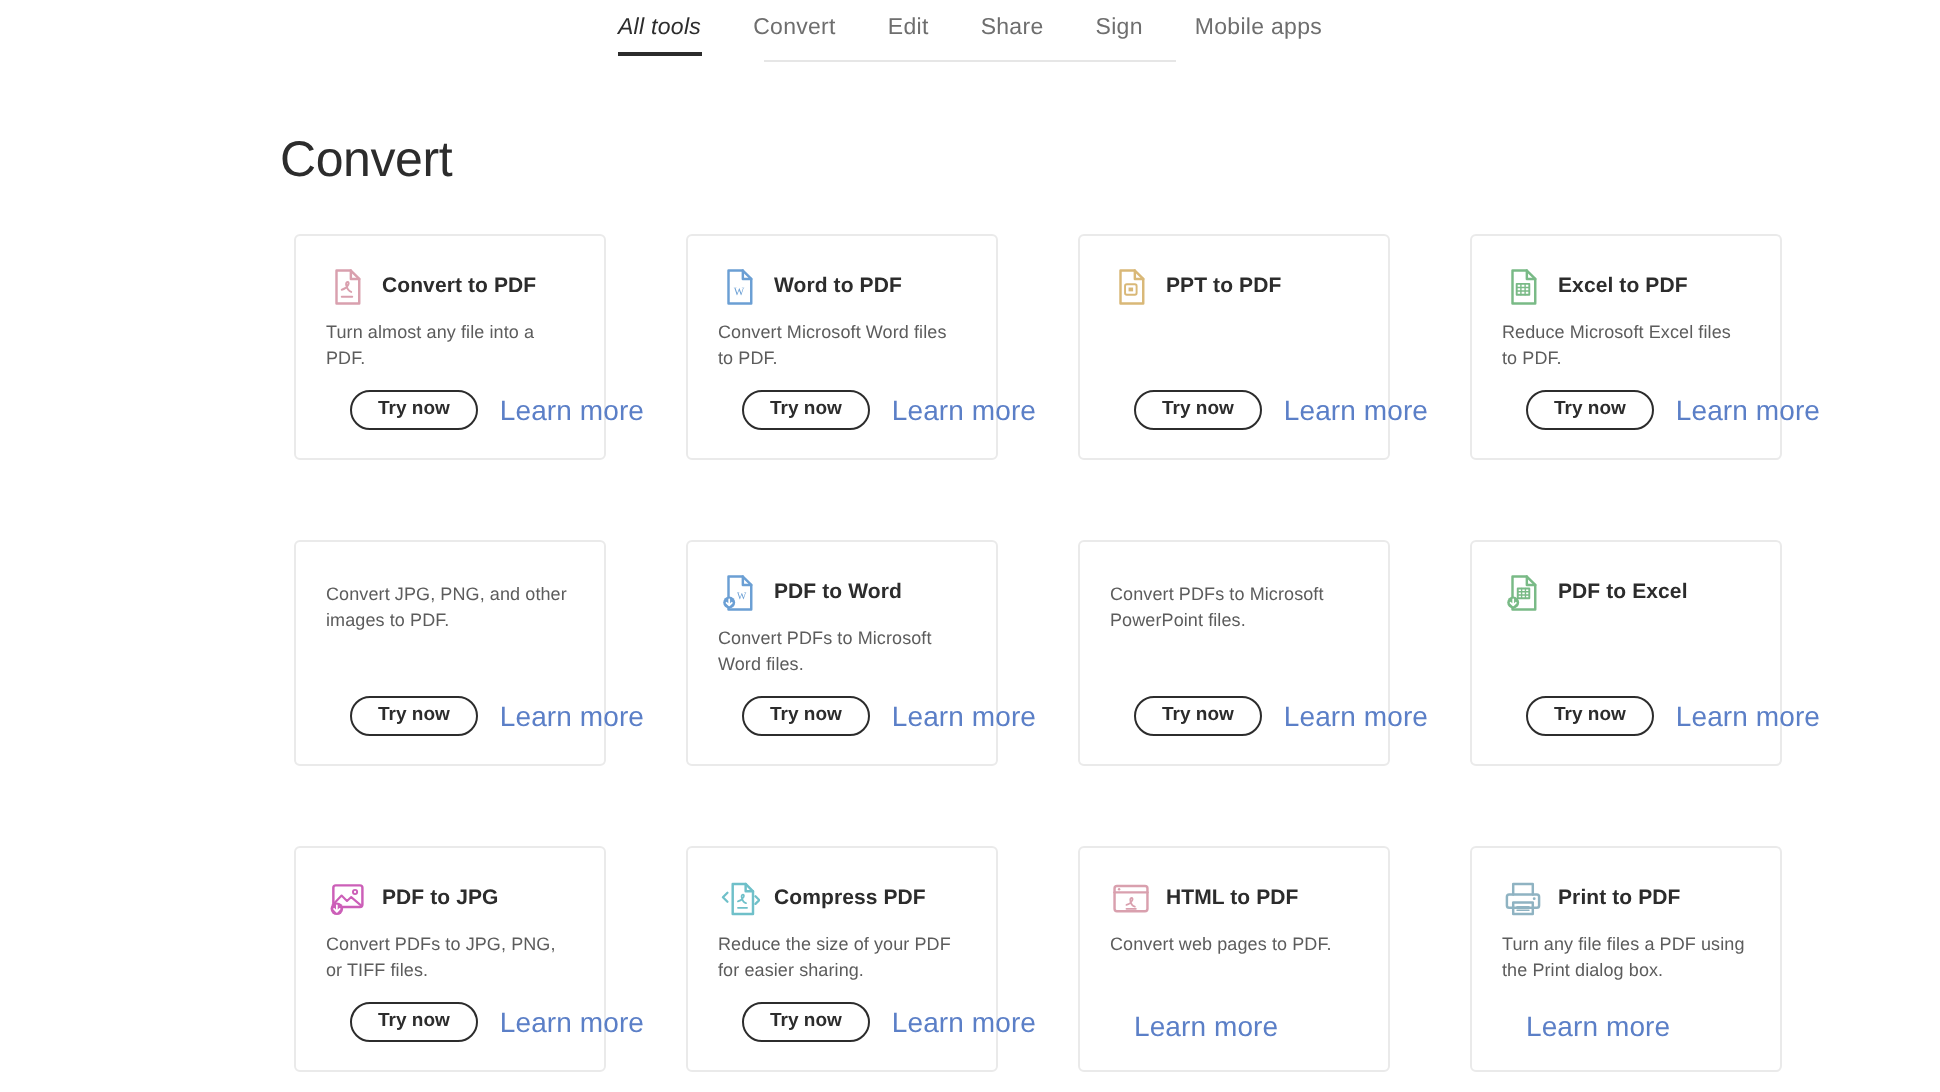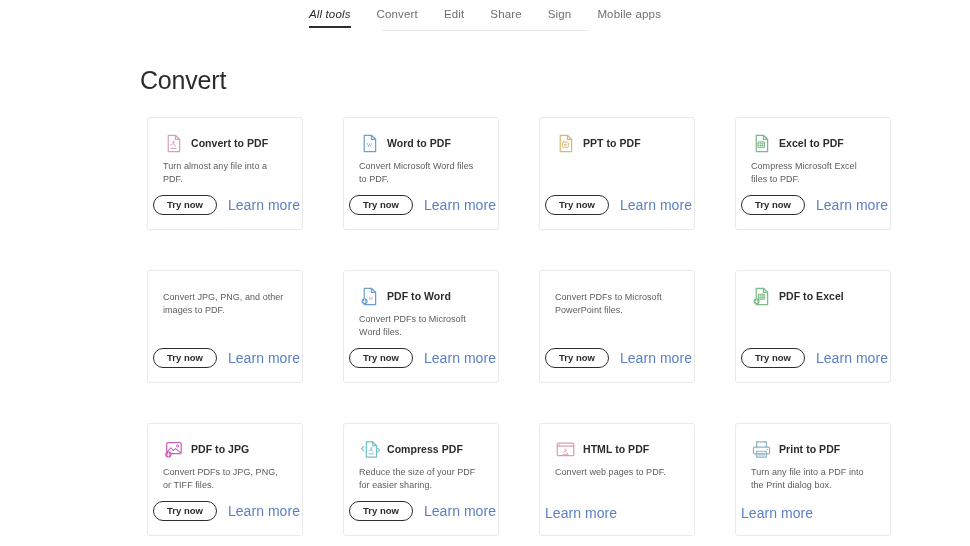--- a/index.html
+++ b/index.html
@@ -103,21 +103,21 @@
   }
   .card-desc {
     margin-top: 6px;
     font-size: 9px;
     line-height: 1.45;
     color: #5c5c5c;
     letter-spacing: .05px;
   }
   .card-actions {
     position: absolute;
-    left: 5px;
+    left: 27px;
     bottom: 14px;
     display: flex;
     align-items: center;
     gap: 11px;
   }
   .try-btn {
     border: 1.3px solid #2c2c2c;
     border-radius: 13px;
     background: transparent;
     color: #2c2c2c;
@@ -205,21 +205,21 @@
     <div class="card">
       <div class="card-head">
         <span class="card-icon"><svg viewBox="0 0 24 24" width="21" height="21" fill="none" stroke="#79ba86" stroke-width="1.4" stroke-linecap="round" stroke-linejoin="round">
             <path d="M6 2.6h8.2L19 7.4V21.4H6z"></path>
             <path d="M14.2 2.6v4.8H19"></path>
             <rect x="8.4" y="10.2" width="7.2" height="6.2" stroke-width="1.1"></rect>
             <path d="M8.4 12.3h7.2M8.4 14.3h7.2M10.8 10.2v6.2M13.2 10.2v6.2" stroke-width=".8"></path>
           </svg></span>
         <div class="card-title">Excel to PDF</div>
       </div>
-      <div class="card-desc">Compress Microsoft Excel files to PDF.</div>
+      <div class="card-desc">Reduce Microsoft Excel files to PDF.</div>
       <div class="card-actions">
         <button class="try-btn">Try now</button>
         <a class="learn-link">Learn more</a>
       </div>
     </div>
     <div class="card">
       <div class="card-desc">Convert JPG, PNG, and other images to PDF.</div>
       <div class="card-actions">
         <button class="try-btn">Try now</button>
         <a class="learn-link">Learn more</a>
@@ -321,18 +321,18 @@
       <div class="card-head">
         <span class="card-icon"><svg viewBox="0 0 24 24" width="21" height="21" fill="none" stroke="#8fb3c2" stroke-width="1.4" stroke-linecap="round" stroke-linejoin="round">
             <path d="M6.4 9.4V3.4h11.2v6"></path>
             <rect x="2.8" y="9.4" width="18.4" height="7.6" rx="1.3"></rect>
             <rect x="6.4" y="14" width="11.2" height="6.6"></rect>
             <path d="M8.6 16.4h6.8M8.6 18.4h6.8" stroke-width=".9"></path>
             <circle cx="18.4" cy="11.8" r=".8" fill="#8fb3c2" stroke="none"></circle>
           </svg></span>
         <div class="card-title">Print to PDF</div>
       </div>
-      <div class="card-desc">Turn any file into a PDF into the Print dialog box.</div>
+      <div class="card-desc">Turn any file files a PDF using the Print dialog box.</div>
       <div class="card-actions">
         <a class="learn-link">Learn more</a>
       </div>
     </div>
   </div>
 
 </body></html>

